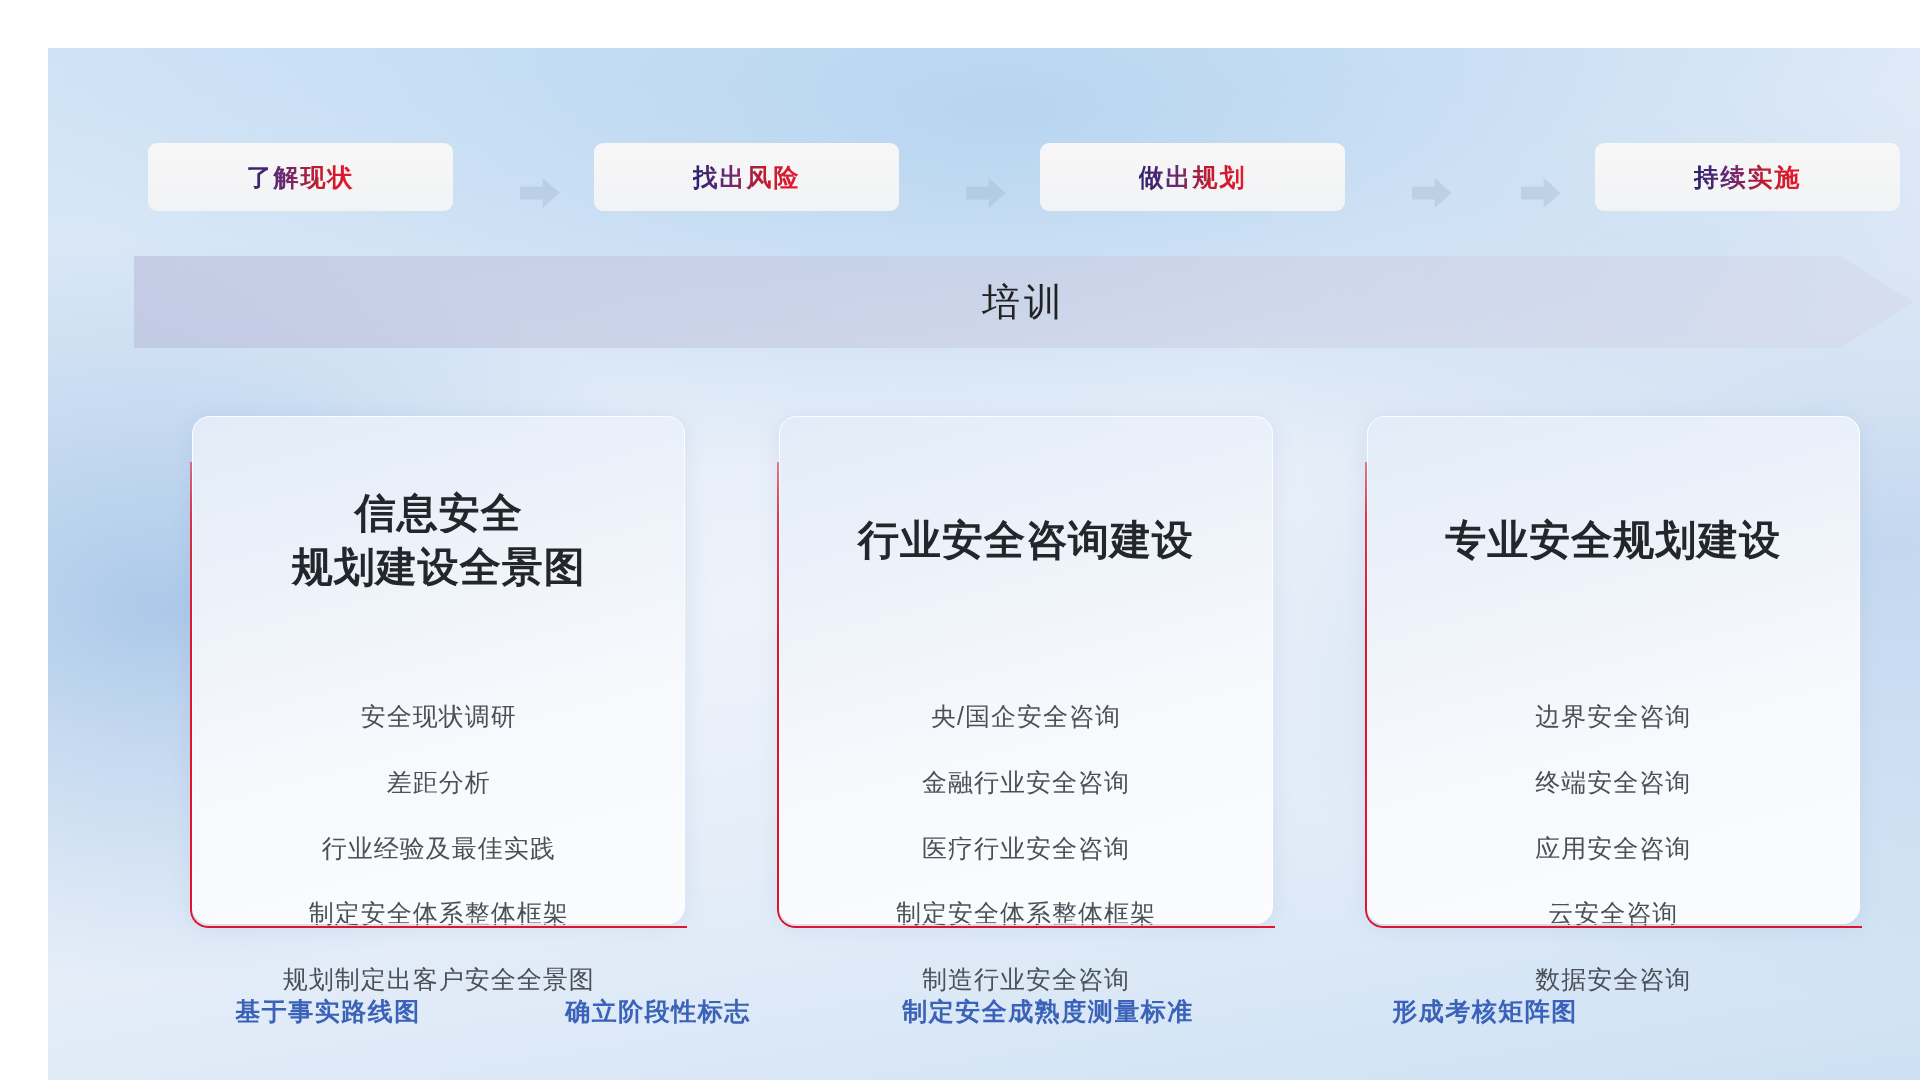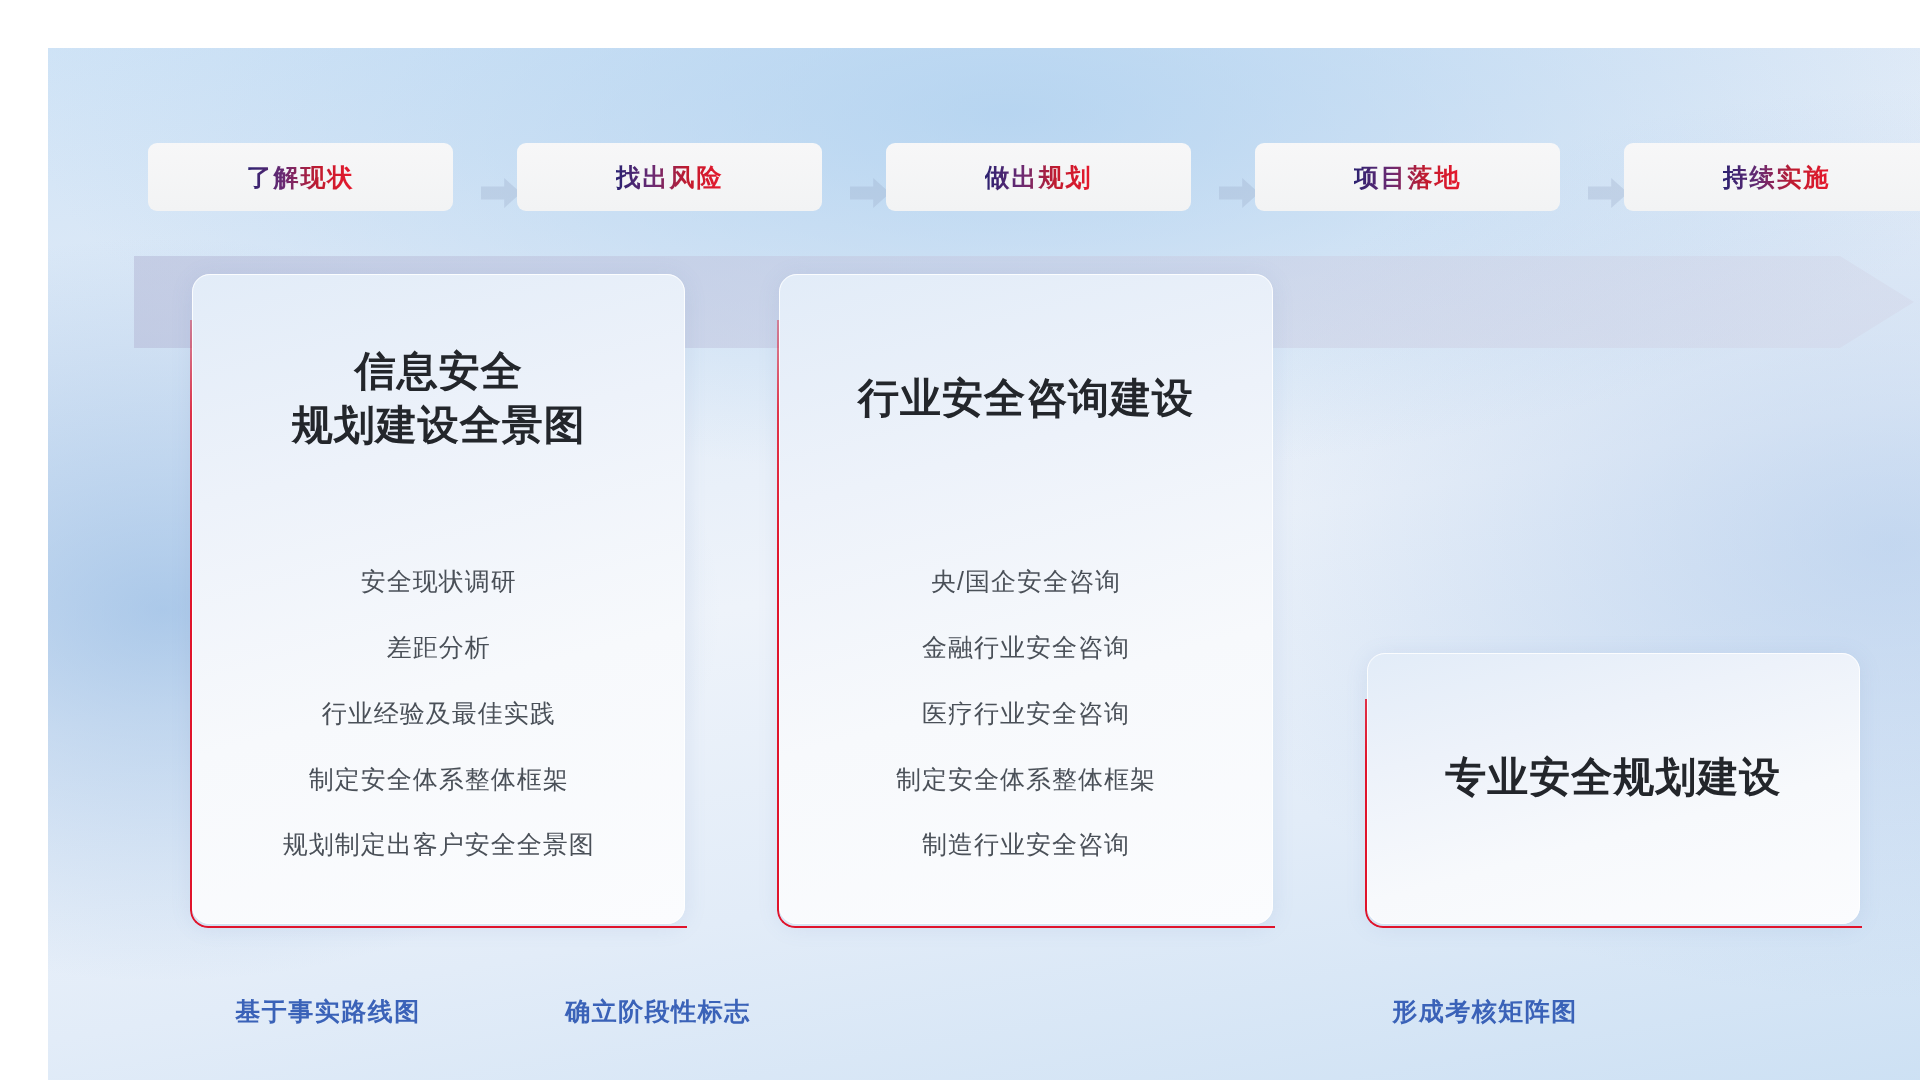--- a/index.html
+++ b/index.html
@@ -103,21 +103,20 @@
 
   
   #cards {
     position: absolute;
     left: 112px;
     top: 336px;
     width: 1700px;
     height: 540px;
     display: flex;
     gap: 62px;
-    align-items: flex-end;
   }
   .card {
     position: relative;
     flex: 1 1 0;
     border-radius: 18px;
     padding: 52px 26px 30px;
     background: linear-gradient(165deg, #e2ecf8 0%, #edf2fa 30%, #f7f9fc 62%, #fbfcfe 100%);
     box-shadow: 0 3px 22px rgba(100,135,185,0.13);
     display: flex;
     flex-direction: column;
@@ -226,23 +225,20 @@
         <i></i>
       </div>
 
     <div class="step-box">
       <span class="step-label">做出规划</span>
     </div>
     <div class="step-arrow">
         <i></i>
       </div>
 
-    <div class="step-box">
-      <span class="step-label">项目落地</span>
-    </div>
     <div class="step-arrow">
         <i></i>
       </div>
 
     <div class="step-box">
       <span class="step-label">持续实施</span>
     </div>
   </div>
 
   <div id="banner">
@@ -272,22 +268,30 @@
         <div class="card-list-item">金融行业安全咨询</div>
         <div class="card-list-item">医疗行业安全咨询</div>
         <div class="card-list-item">制定安全体系整体框架</div>
         <div class="card-list-item">制造行业安全咨询</div>
       </div>
     </div>
 
     <div class="card">
       <div class="card-title">专业安全规划建设</div>
       <div class="card-divider"></div>
+      <div class="card-list">
+        <div class="card-list-item">边界安全咨询</div>
+        <div class="card-list-item">终端安全咨询</div>
+        <div class="card-list-item">应用安全咨询</div>
+        <div class="card-list-item">云安全咨询</div>
+        <div class="card-list-item">数据安全咨询</div>
+      </div>
     </div>
   </div>
 
   <div id="captions">
     <div class="caption" style="left:248px">基于事实路线图</div>
     <div class="caption" style="left:578px">确立阶段性标志</div>
+    <div class="caption" style="left:968px">制定安全成熟度测量标准</div>
     <div class="caption" style="left:1405px">形成考核矩阵图</div>
   </div>
 
 </div>
 
 </body></html>

